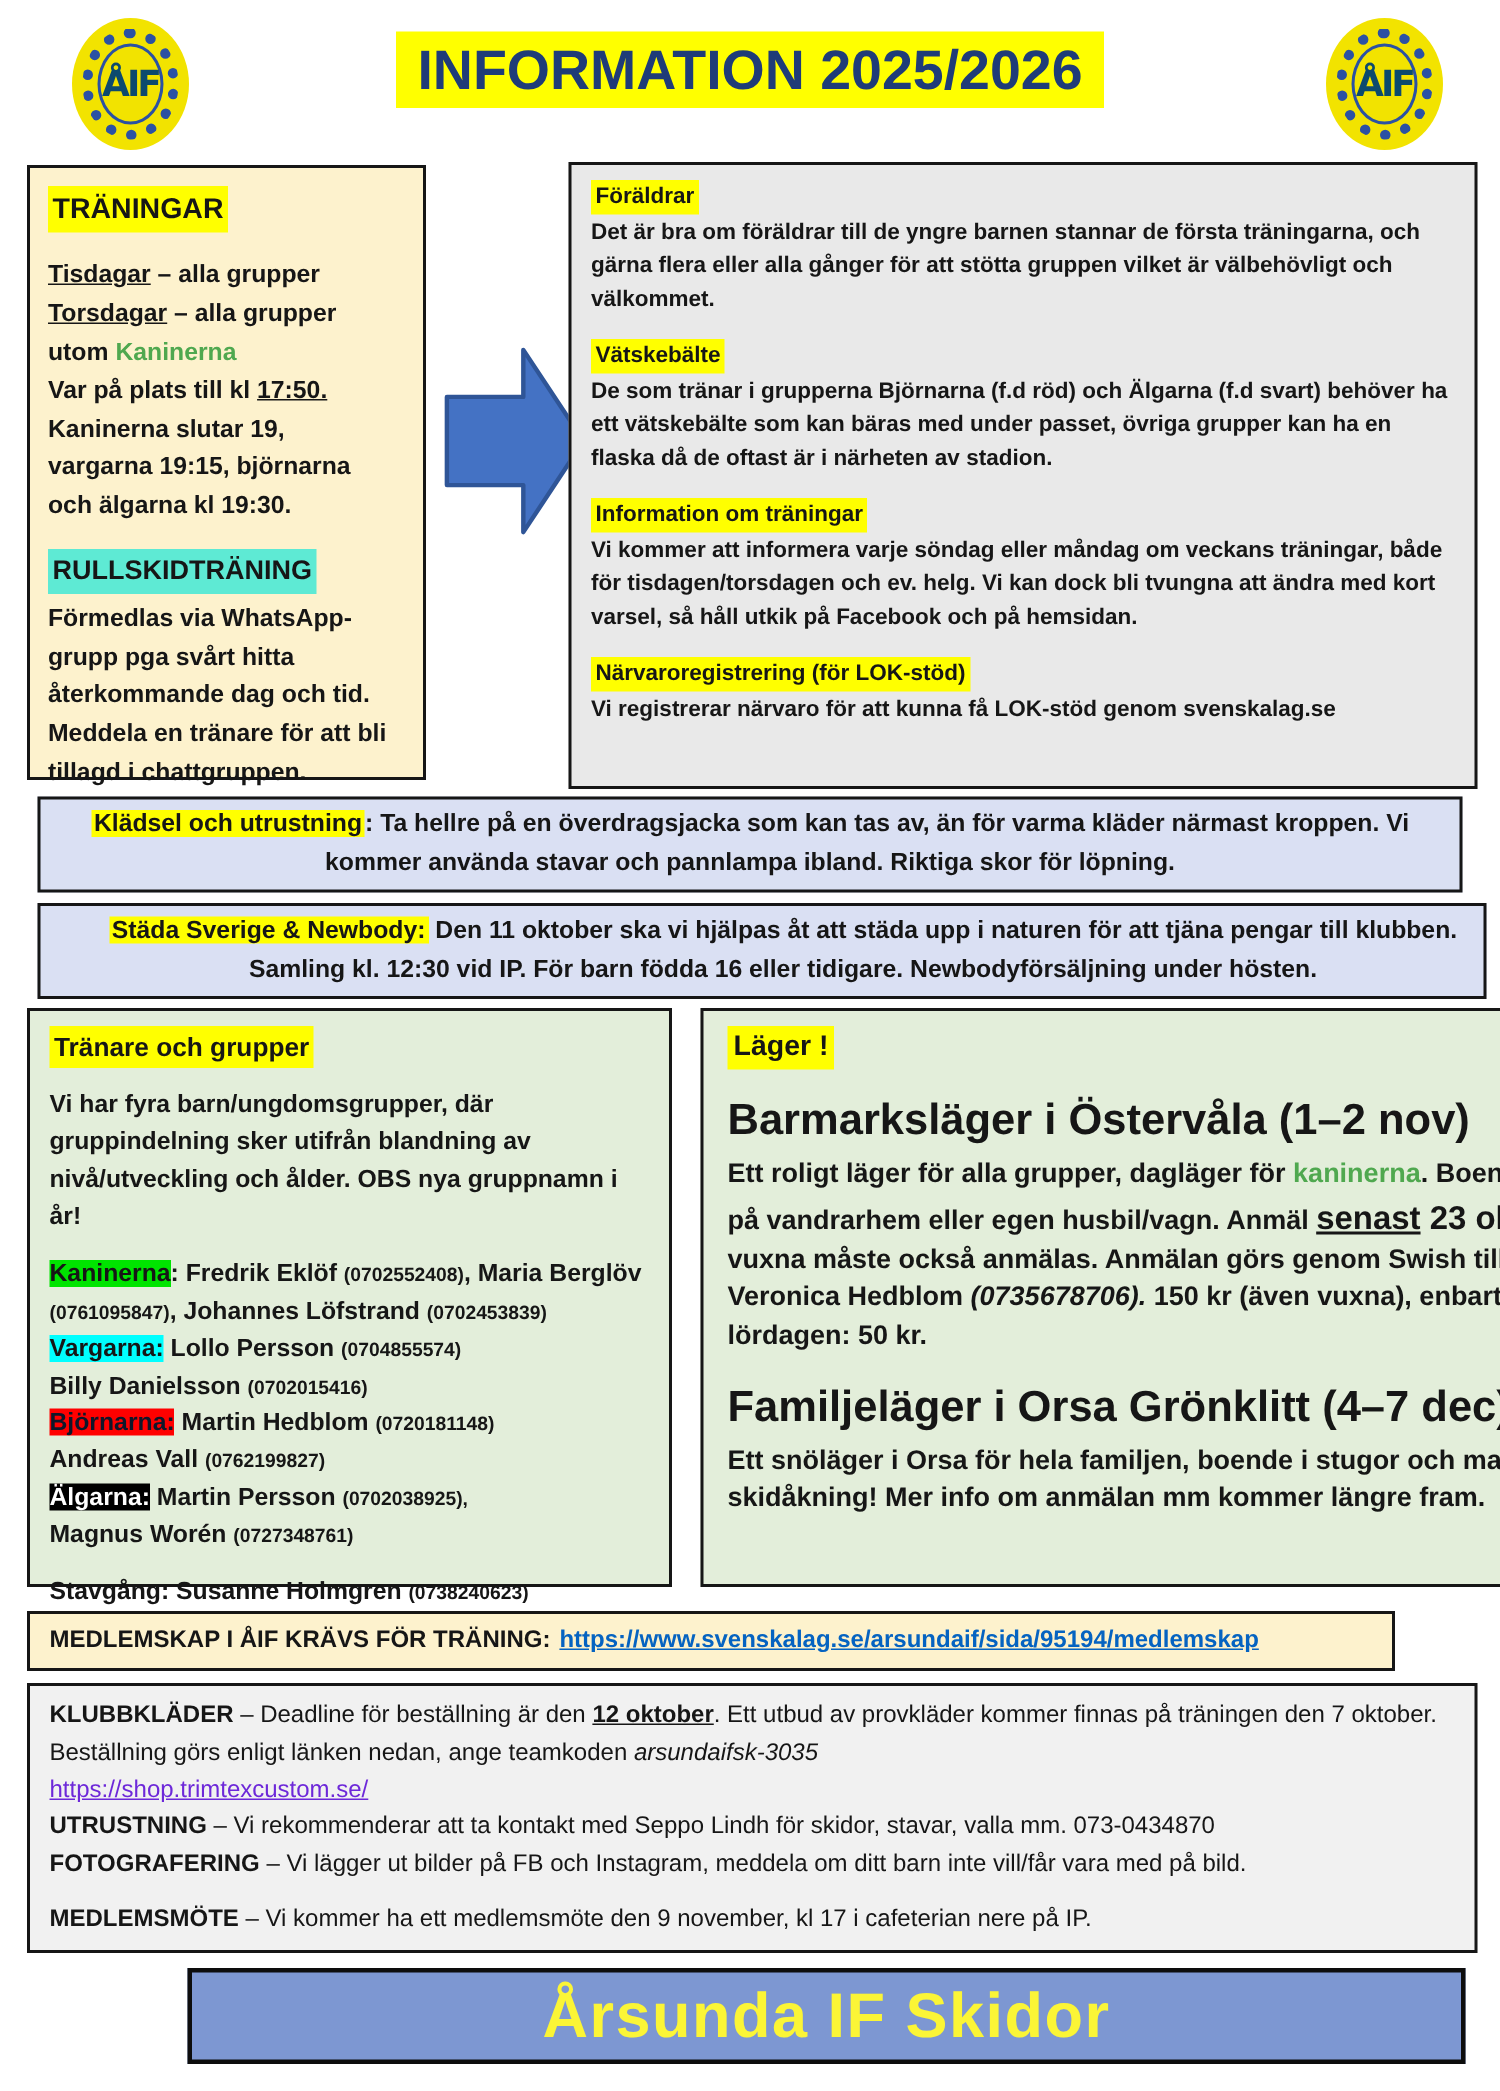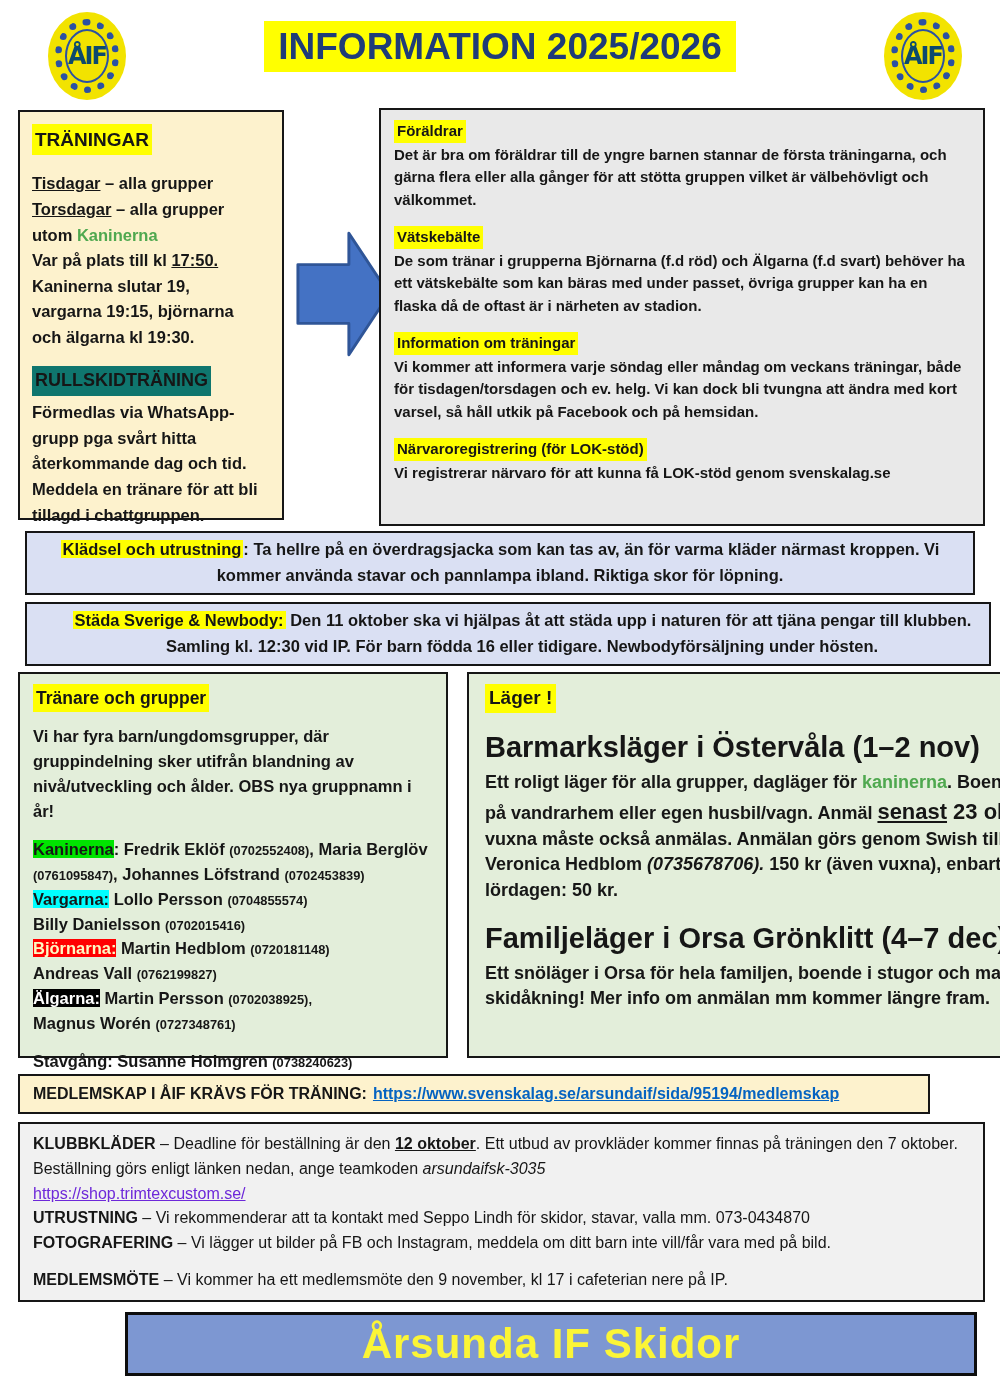--- a/index.html
+++ b/index.html
@@ -16,21 +16,21 @@
   .title-wrap { position:absolute; top:26px; left:0; right:0; text-align:center; }
   .title-wrap span { background:#ffff00; color:#1f3c78; font-weight:bold; font-size:37px;
     padding:5px 14px; letter-spacing:0px; }
 
   .box { position:absolute; border:2px solid #161616; }
 
   
   .traningar { left:18px; top:110px; width:266px; height:410px; background:#fdf2cd;
     padding:12px 12px; font-weight:bold; font-size:16.5px; line-height:1.55; }
   .traningar .head { display:inline-block; background:#ffff00; font-size:19px; margin-bottom:16px; padding:1px 3px; }
-  .traningar .head2 { display:inline-block; background:#0f766e; font-size:18px; margin:16px 0 4px 0; padding:1px 3px; }
+  .traningar .head2 { display:inline-block; background:#5eead4; font-size:18px; margin:16px 0 4px 0; padding:1px 3px; }
 
   
   .arrow { position:absolute; left:294px; top:224px; width:98px; height:140px; }
 
   
   .infobox { left:379px; top:108px; width:606px; height:418px; background:#e9e9e9;
     padding:10px 13px; font-weight:bold; font-size:15px; line-height:1.5; }
   .infobox .sec { margin-bottom:15px; }
   .infobox .sec-title { display:inline-block; background:#ffff00; padding:0 3px; margin-bottom:1px; }
 
@@ -73,21 +73,21 @@
   
   .u { text-decoration:underline; }
   .b { font-weight:bold; }
   .i { font-style:italic;text-align:center; }
   .sm { font-size:0.78em; }
   .big { font-size:1.22em; }
   .green { color:#4fa84f; }
   .hl-yellow { background:#ffff00; padding:0 2px; }
   .hl-green { background:#00e400; }
   .hl-cyan { background:#00ffff; }
-  .hl-red { background:#ff0000; color:#fef9c3; }
+  .hl-red { background:#ff0000; color:#0f172a; }
   .hl-black { background:#000000; color:#ffffff; }
 </style>
 </head>
 <body>
 
 <div class="page">
 
   <div class="logo" style="left:48px; top:12px;">
     <div class="ring"></div>
     <div class="center">ÅIF</div>

